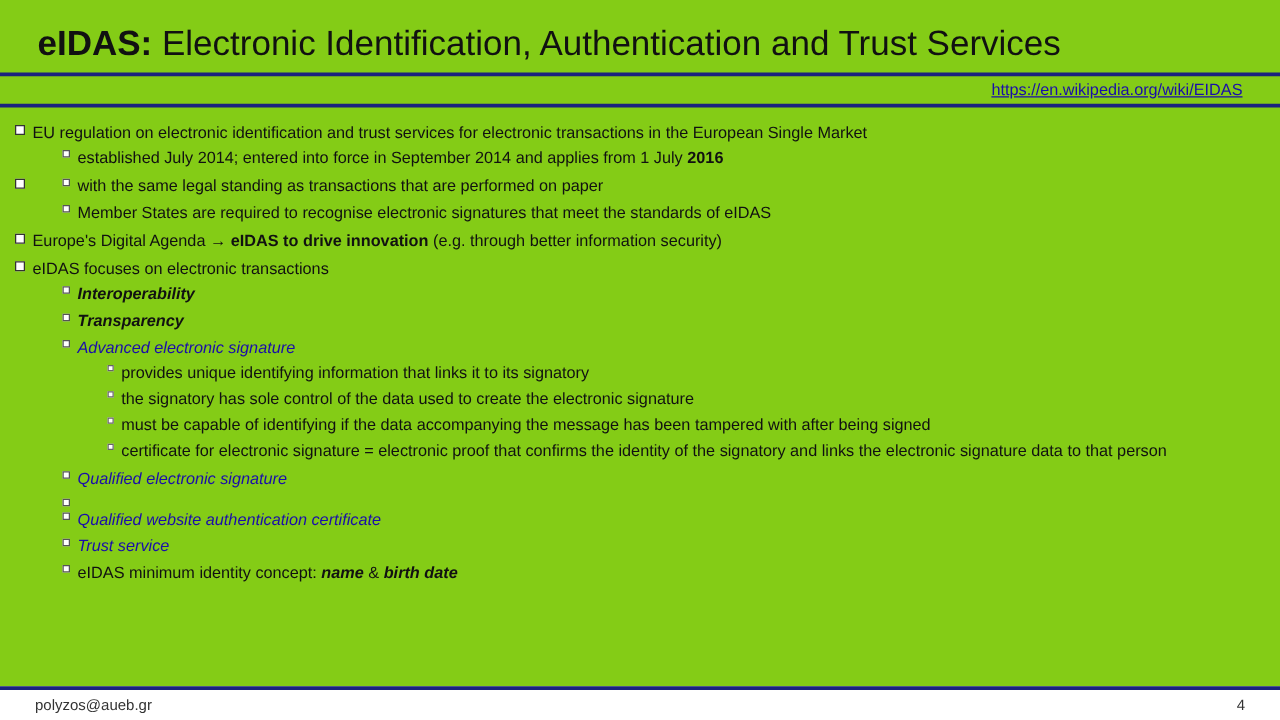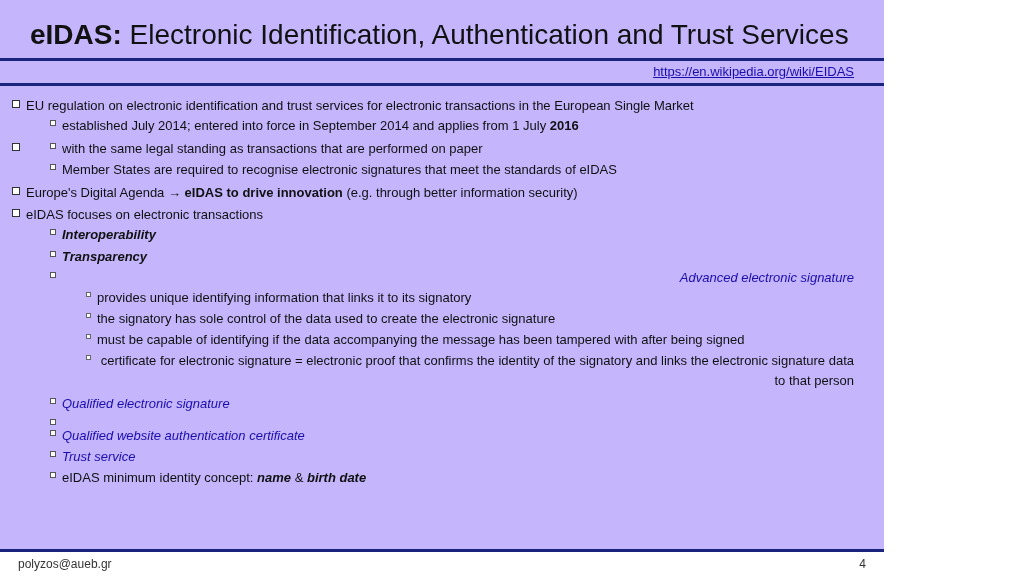--- a/index.html
+++ b/index.html
@@ -11,25 +11,25 @@
     body {
       width: 1024px;
       height: 576px;
       font-family: Arial, sans-serif;
       background: #fff;
       overflow: hidden;
       position: relative;
     }
 
     .slide {
-      width: 884px;
+      width: 1024px;
       height: 576px;
       display: flex;
       flex-direction: column;
-      background: #c4b5fd;
+      background: #84cc16;
     }
 
     .header {
       padding: 18px 30px 6px 30px;
       border-bottom: 3px solid #1a237e;
     }
 
     .header-title {
       font-size: 28px;
       font-weight: normal;
@@ -70,21 +70,20 @@
 
     ul.main-list > li {
       display: flex;
       align-items: flex-start;
       margin-bottom: 2px;
     }
 
     ul.sub-list {
       list-style: none;
       margin-left: 24px;
-      text-align: right;
     }
 
     ul.sub-list > li {
       display: flex;
       align-items: flex-start;
       margin-bottom: 1px;
     }
 
     ul.sub-sub-list {
       list-style: none;
@@ -141,21 +140,21 @@
     }
 
     .arrow {
       font-size: 13px;
     }
 
     .footer {
       display: flex;
       justify-content: space-between;
       align-items: center;
-      padding: 5px 18px;
+      padding: 5px 28px;
       border-top: 3px solid #1a237e;
       background: #fff;
     }
 
     .footer-email {
       font-size: 12px;
       color: #333;
     }
 
     .footer-page {

